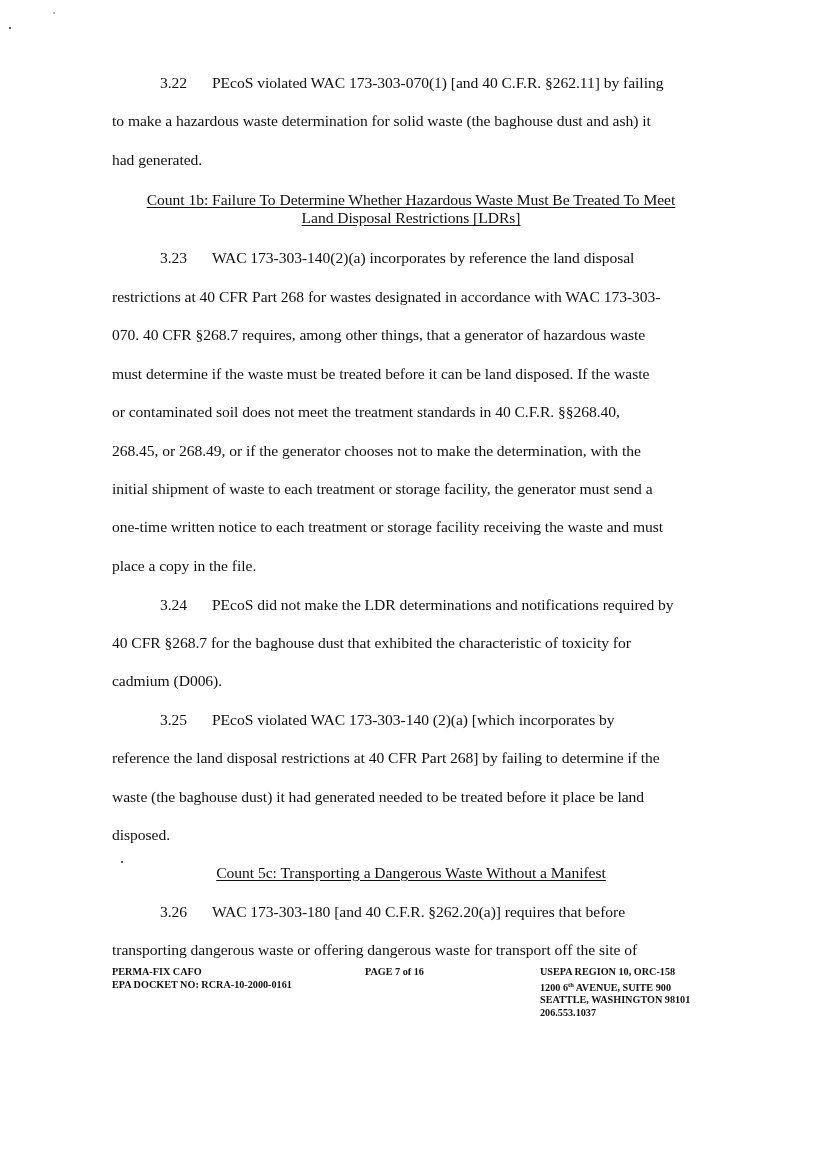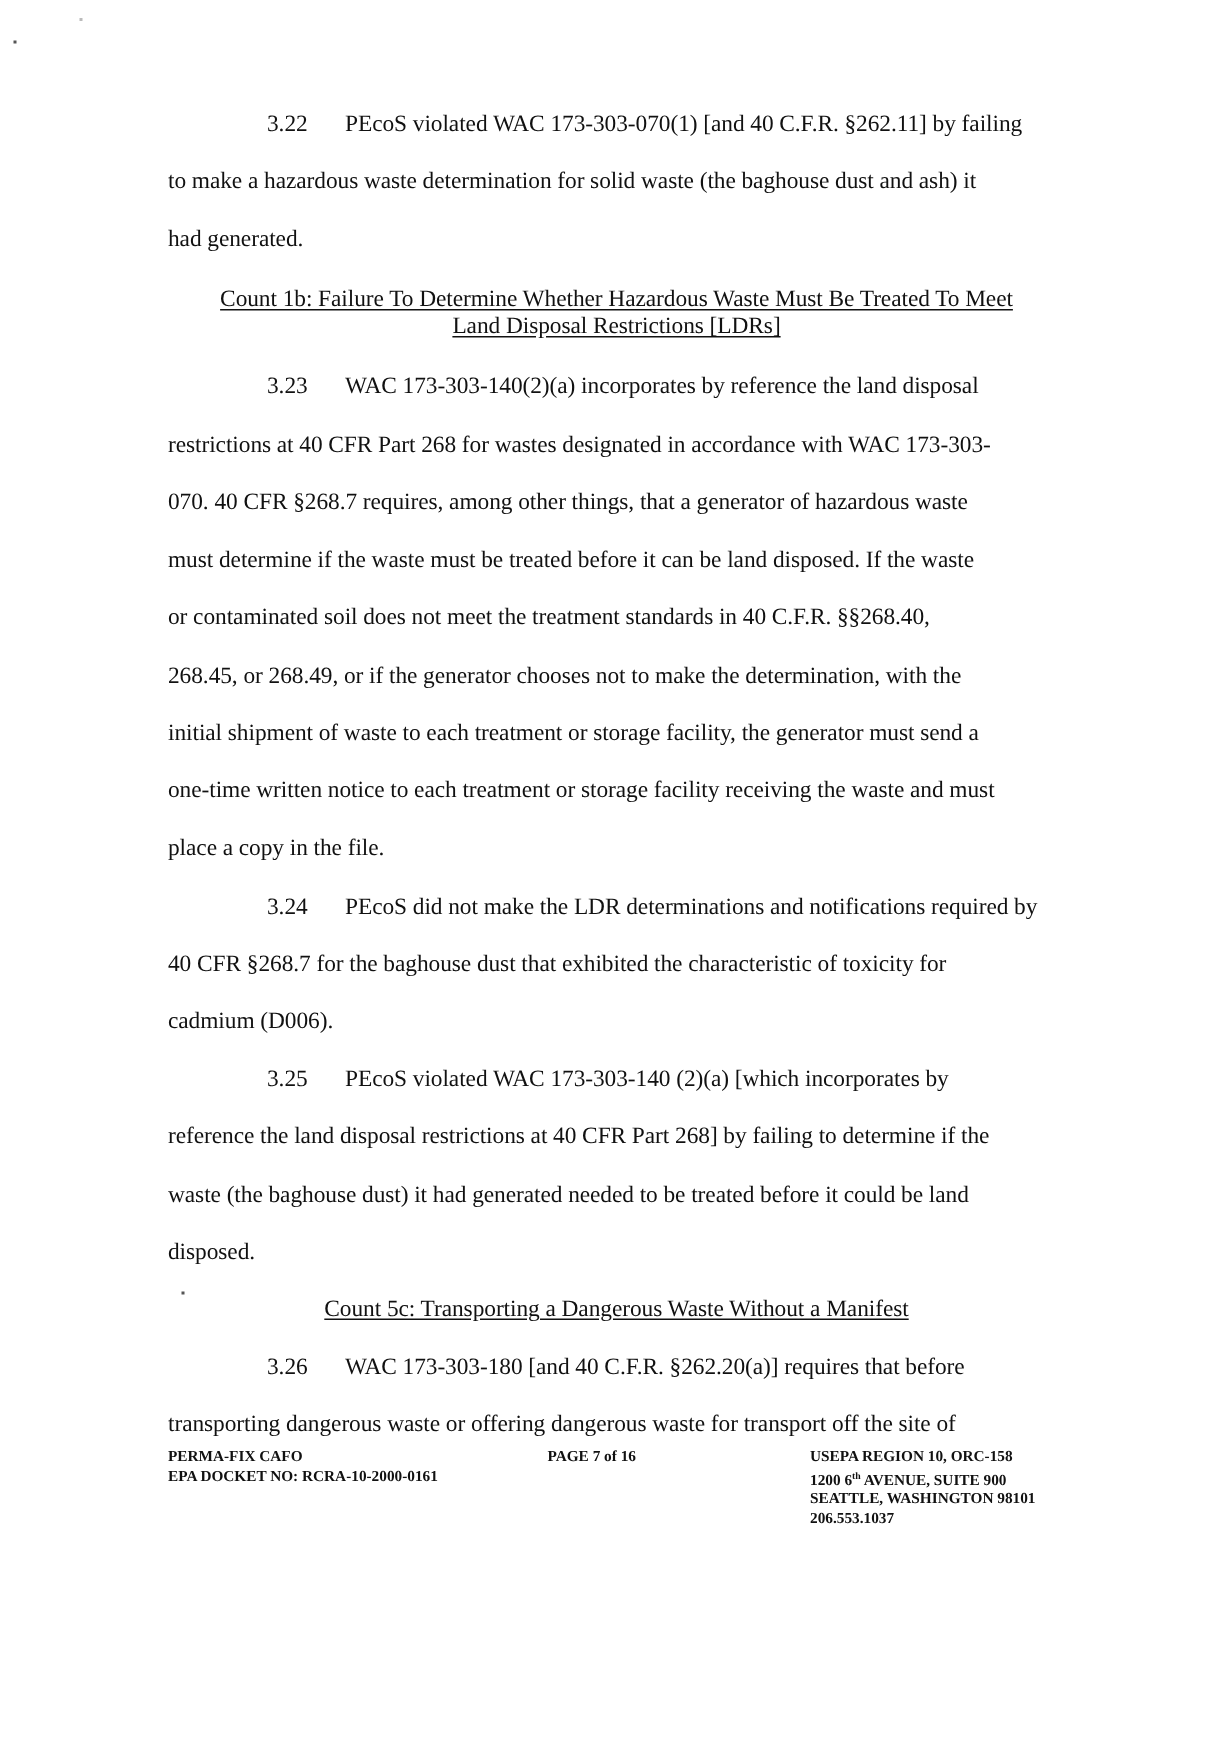--- a/index.html
+++ b/index.html
@@ -7,21 +7,21 @@
       width: 816px; height: 1162px; position: relative; overflow: hidden;
       font-family: "Liberation Serif", serif; color: #111;
     }
     .speck { position: absolute; background: #555; }
     .page-text {
       position: absolute; left: 112px; width: 598px;
       font-size: 15.6px; letter-spacing: -0.05px;
     }
     .line { position: absolute; white-space: nowrap; left: 0; }
     .indent { padding-left: 48px; box-sizing: border-box; }
-    .num { display: inline-block; width: 52px; margin-left: 18px; }
+    .num { display: inline-block; width: 52px; }
     .heading {
       position: absolute; left: 0; width: 598px; text-align: center;
       text-decoration: underline; text-underline-offset: 2px;
     }
     .footer {
       position: absolute; top: 966px; font-family: "Liberation Serif", serif;
       font-weight: bold; font-size: 10.2px; line-height: 12.5px; color: #111;
     }
     .footer sup { font-size: 6.5px; vertical-align: 4px; }
   </style>
@@ -58,21 +58,21 @@
   <div class="line indent" style="top:596px;">
     <span class="num">3.24</span><span>PEcoS did not make the LDR determinations and notifications required by</span>
   </div>
   <div class="line" style="top:634px;">40 CFR §268.7 for the baghouse dust that exhibited the characteristic of toxicity for</div>
   <div class="line" style="top:672px;">cadmium (D006).</div>
 
   <div class="line indent" style="top:711px;">
     <span class="num">3.25</span><span>PEcoS violated WAC 173-303-140 (2)(a) [which incorporates by</span>
   </div>
   <div class="line" style="top:749px;text-align:center;">reference the land disposal restrictions at 40 CFR Part 268] by failing to determine if the</div>
-  <div class="line" style="top:788px;">waste (the baghouse dust) it had generated needed to be treated before it could be land</div>
+  <div class="line" style="top:788px;">waste (the baghouse dust) it had generated needed to be treated before it place be land</div>
   <div class="line" style="top:826px;">disposed.</div>
 
   <div class="heading" style="top:864px;">Count 5c:  Transporting a Dangerous Waste Without a Manifest</div>
 
   <div class="line indent" style="top:903px;">
     <span class="num">3.26</span><span>WAC 173-303-180 [and 40 C.F.R. §262.20(a)] requires that before</span>
   </div>
   <div class="line" style="top:941px;">transporting dangerous waste or offering dangerous waste for transport off the site of</div>
 </div>
 

